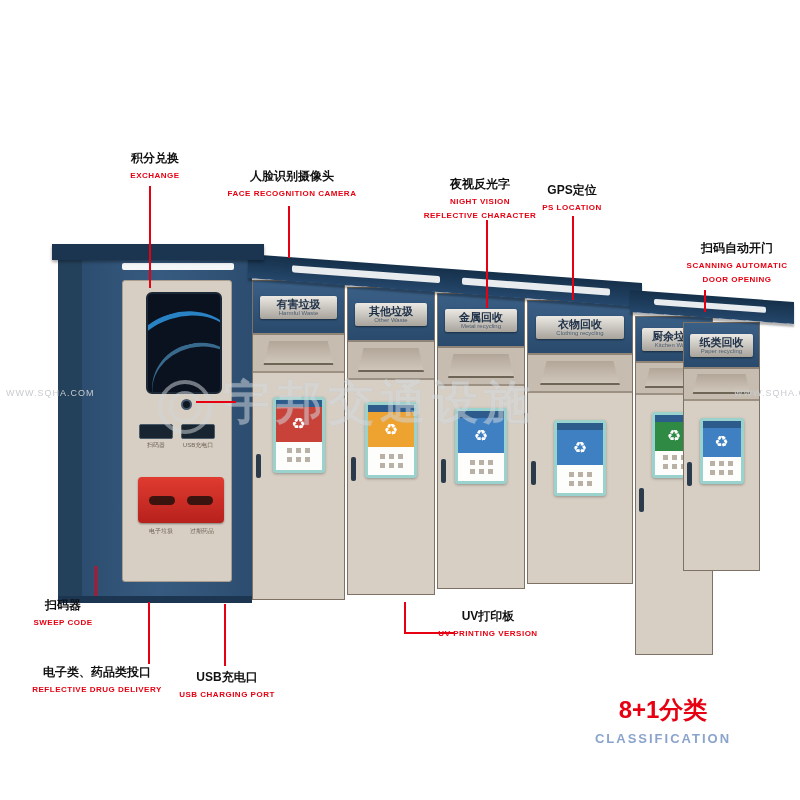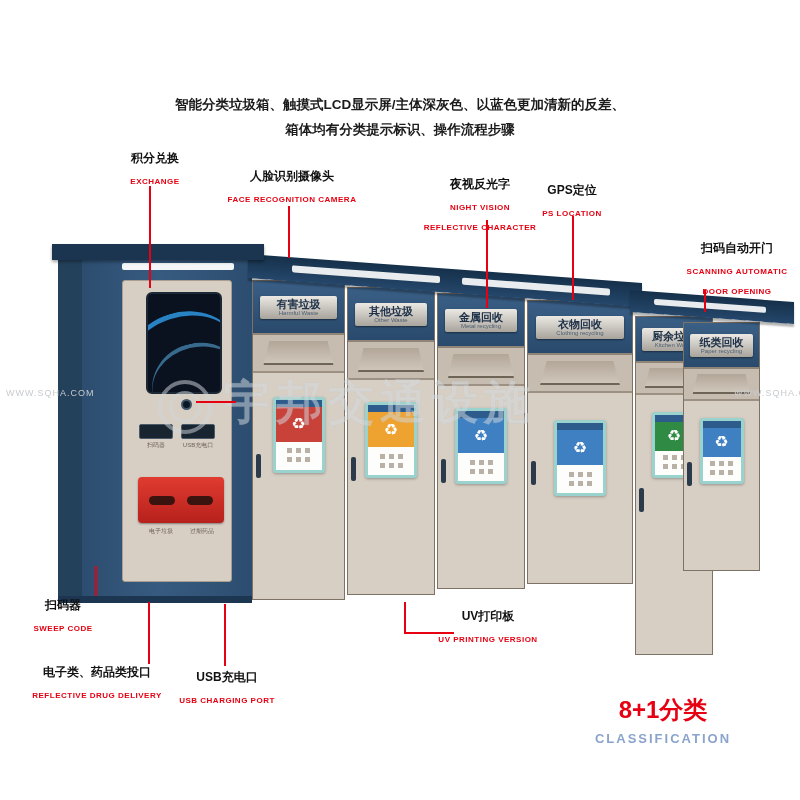--- a/index.html
+++ b/index.html
@@ -7,21 +7,21 @@
          font-family:"Liberation Sans","DejaVu Sans",sans-serif;}
 
   
   .desc{position:absolute;top:92px;left:0;width:100%;text-align:center;
         font-size:13.5px;font-weight:700;color:#1b1b1b;line-height:25px;z-index:6;}
 
   
   .callout{position:absolute;text-align:center;z-index:7;transform:translateX(-50%);}
   .callout .zh{font-size:12px;font-weight:700;color:#111;white-space:nowrap;}
   .callout .en{font-size:8px;font-weight:700;color:#e60012;letter-spacing:.5px;
-               white-space:nowrap;margin-top:9px;line-height:11px;}
+               white-space:nowrap;margin-top:3px;line-height:11px;}
   .c-exchange{left:155px;top:150px}
   .c-face{left:292px;top:168px}
   .c-night{left:480px;top:176px}
   .c-gps{left:572px;top:182px}
   .c-scan{left:737px;top:240px}
   .c-sweep{left:63px;top:597px}
   .c-elec{left:97px;top:664px}
   .c-usb{left:227px;top:669px}
   .c-uv{left:488px;top:608px}
   .c-class{left:663px;top:694px}
@@ -129,24 +129,20 @@
   .wm-logo{width:54px;height:54px;border:4px solid #cfd5da;border-radius:50%;box-sizing:border-box;position:relative;}
   .wm-logo::after{content:"";position:absolute;inset:7px;border:3px solid #cfd5da;border-radius:50%;}
   .wm-text{font-size:46px;font-weight:700;color:#d4d9de;letter-spacing:6px;white-space:nowrap;
            text-shadow:0 0 1px #aab2ba;}
 </style>
 </head>
 <body>
 
 <div class="stage">
 
-  <div class="desc">
-    <div>智能分类垃圾箱、触摸式LCD显示屏/主体深灰色、以蓝色更加清新的反差、</div>
-    <div>箱体均有分类提示标识、操作流程步骤</div>
-  </div>
 
   <div class="callout c-exchange">
     <div class="zh">积分兑换</div>
     <div class="en">EXCHANGE</div>
   </div>
   <div class="callout c-night">
     <div class="zh">夜视反光字</div>
     <div class="en">NIGHT VISION</div>
     <div class="en">REFLECTIVE CHARACTER</div>
   </div>

